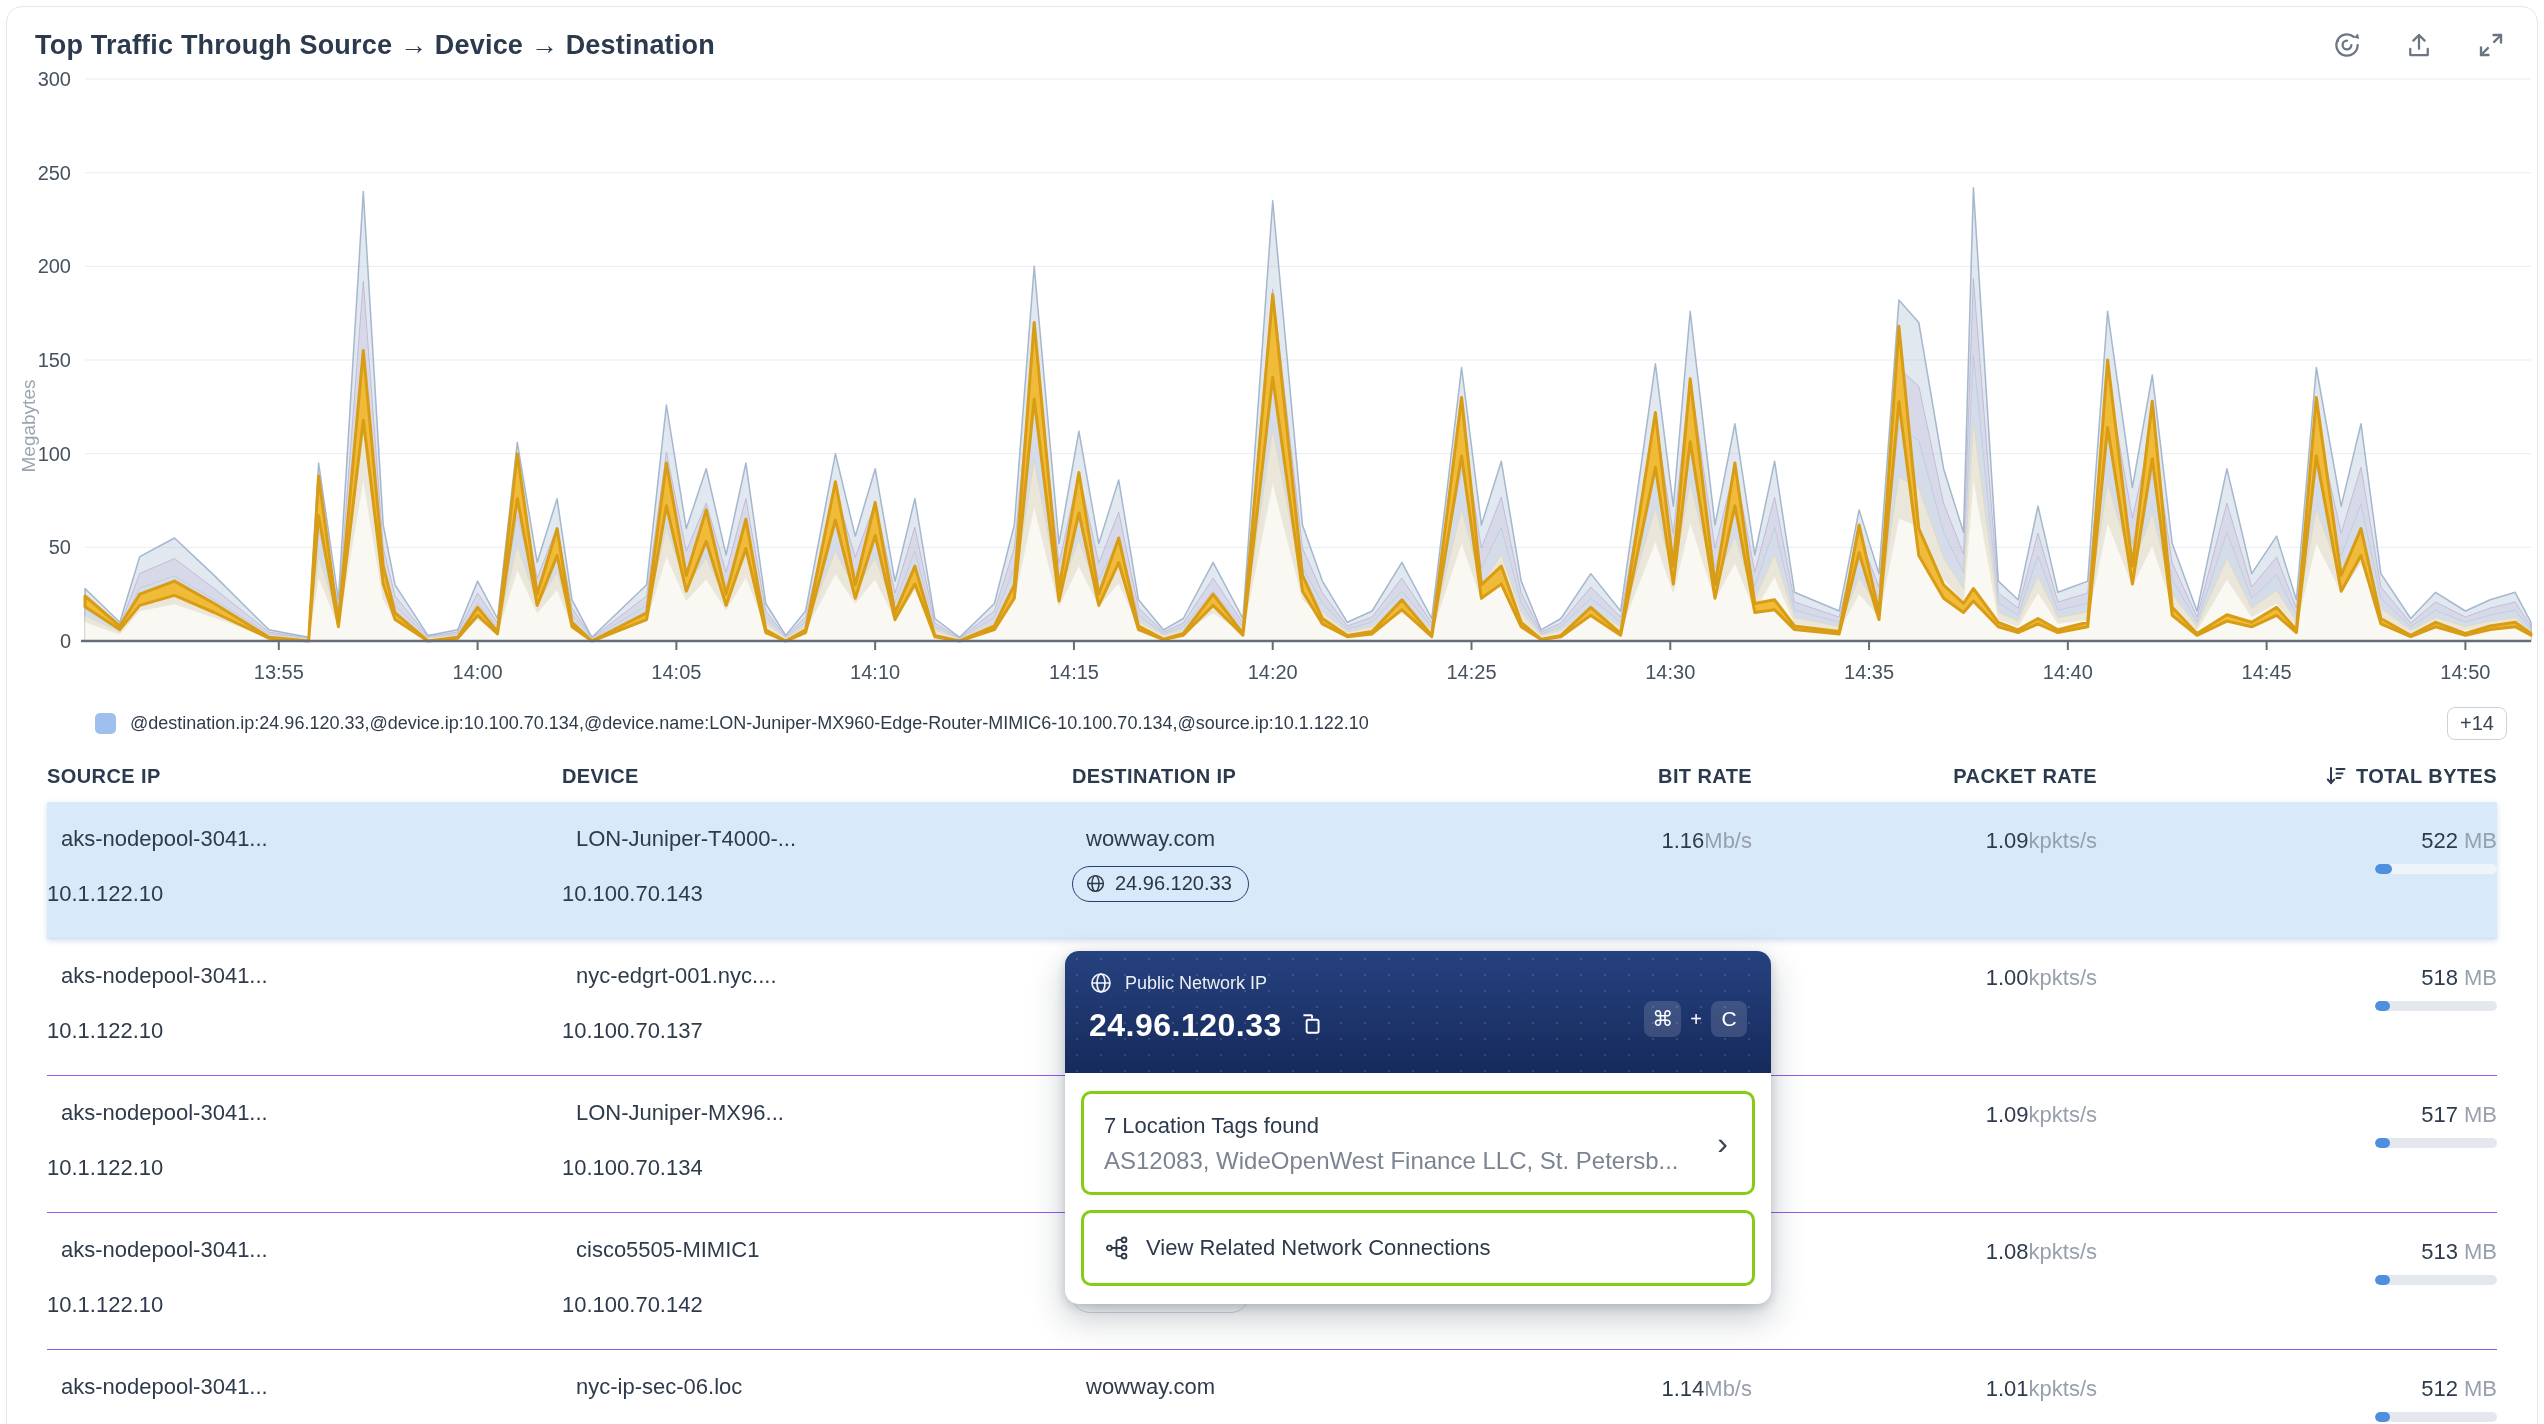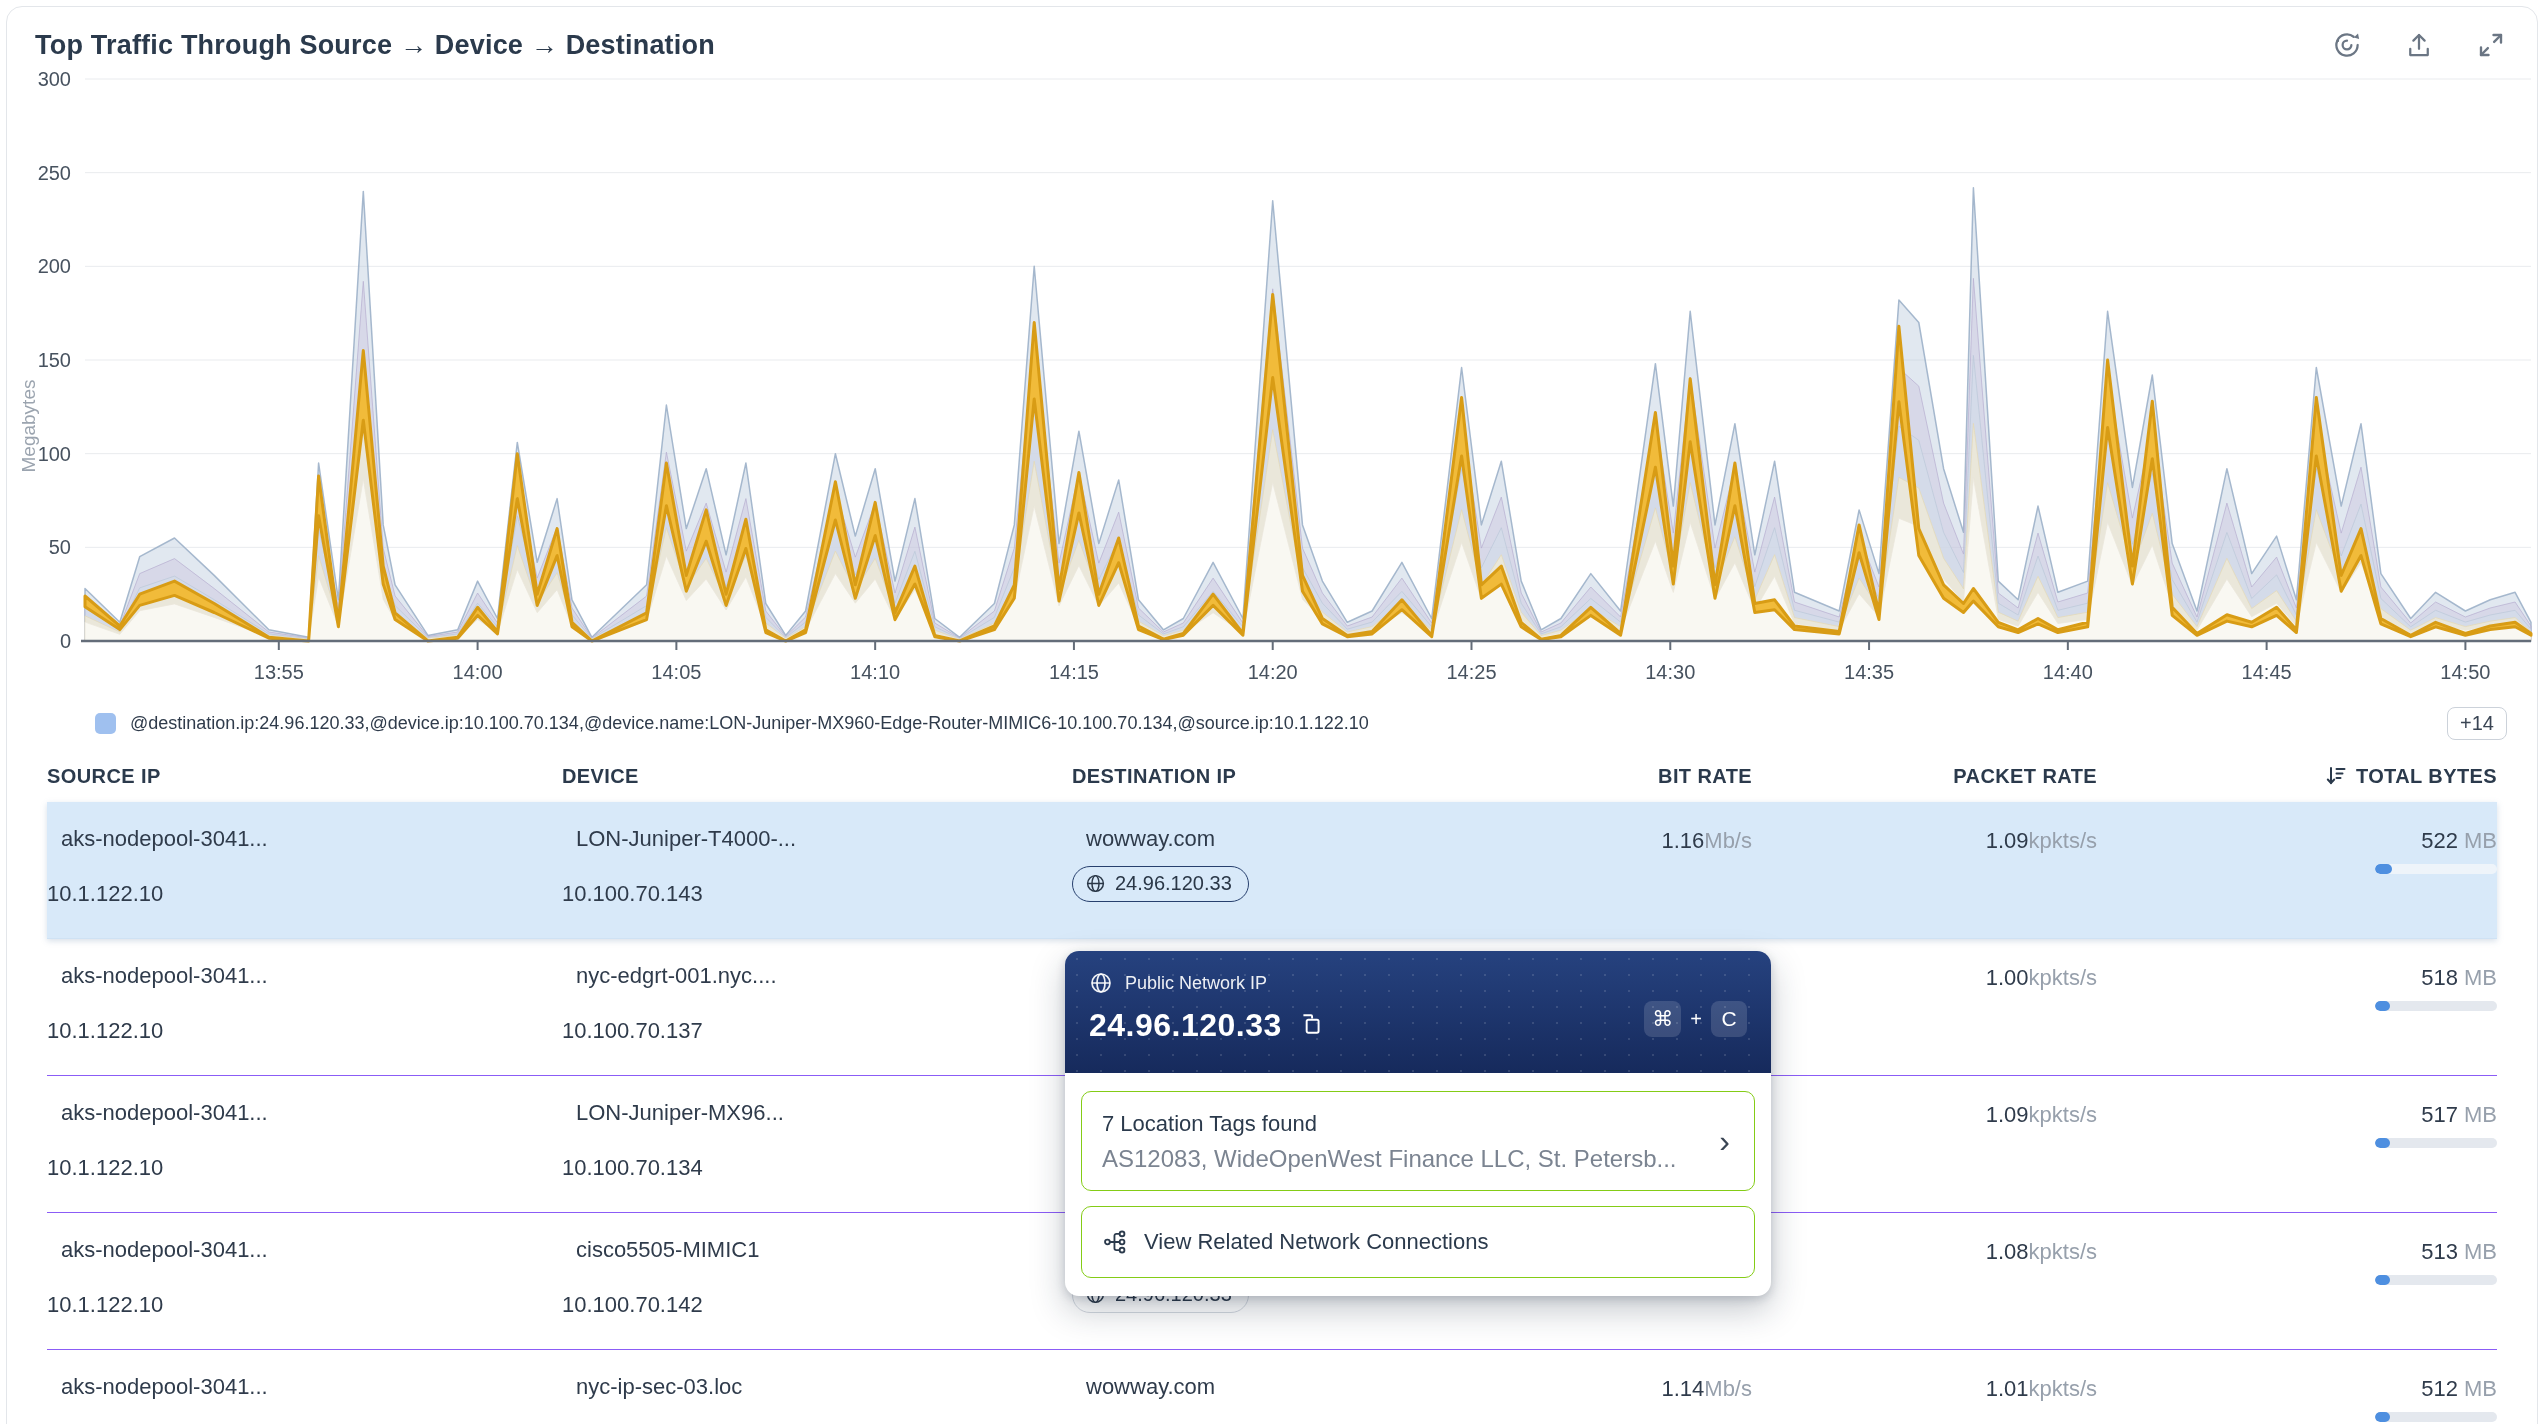--- a/index.html
+++ b/index.html
@@ -71,21 +71,21 @@
   .popup-ip-row { display:flex; align-items:center; gap:16px; margin-top:12px; }
   .popup-ip { font-size:32px; font-weight:700; letter-spacing:.5px; }
   .copy-icon { color:#ffffff; cursor:pointer; position:relative; z-index:2; }
   .copy-icon svg { width:26px; height:26px; }
   .hotkeys { position:absolute; right:24px; top:50px; display:flex; align-items:center;
     gap:9px; z-index:2; }
   .key { min-width:36px; height:36px; border-radius:8px; background:rgba(255,255,255,.14);
     display:flex; align-items:center; justify-content:center; font-size:21px; color:#fff; padding:0 8px; }
   .plus { color:#fff; font-size:20px; }
   .popup-body { padding:18px 16px 18px 16px; display:flex; flex-direction:column; gap:15px; }
-  .popup-card { border:1px solid #84cc16; border-radius:10px; padding:17px 20px; cursor:pointer;
+  .popup-card { border:3px solid #84cc16; border-radius:10px; padding:17px 20px; cursor:pointer;
     display:flex; align-items:center; justify-content:space-between; background:#fff; }
   .pc-title { font-size:22px; color:#2b3a4c; line-height:30px; }
   .pc-sub { font-size:24px; color:#7b8491; margin-top:6px; }
   .chev { font-size:32px; color:#3a4554; padding-right:4px; }
   .popup-card.action { justify-content:flex-start; gap:16px; padding:20px 20px; }
   .popup-card.action svg { width:26px; height:26px; color:#2b3a4c; flex:0 0 auto; }
 </style>
 </head>
 <body>
 
@@ -297,21 +297,21 @@
             <div class="bar">
               <div class="fill" style="width:12%"></div>
             </div>
           </div>
         </div>
         <div class="trow">
           <div class="cell">
             <div class="nm">aks-nodepool-3041...</div>
           </div>
           <div class="cell">
-            <div class="nm">nyc-ip-sec-03.loc</div>
+            <div class="nm">nyc-ip-sec-06.loc</div>
           </div>
           <div class="cell">
             <div class="nm">wowway.com</div>
           </div>
           <div class="num">1.14<span class="unit">Mb/s</span></div>
           <div class="num">1.01<span class="unit">kpkts/s</span></div>
           <div>
             <div class="num">512<span class="unit"> MB</span></div>
             <div class="bar">
               <div class="fill" style="width:12%"></div>

